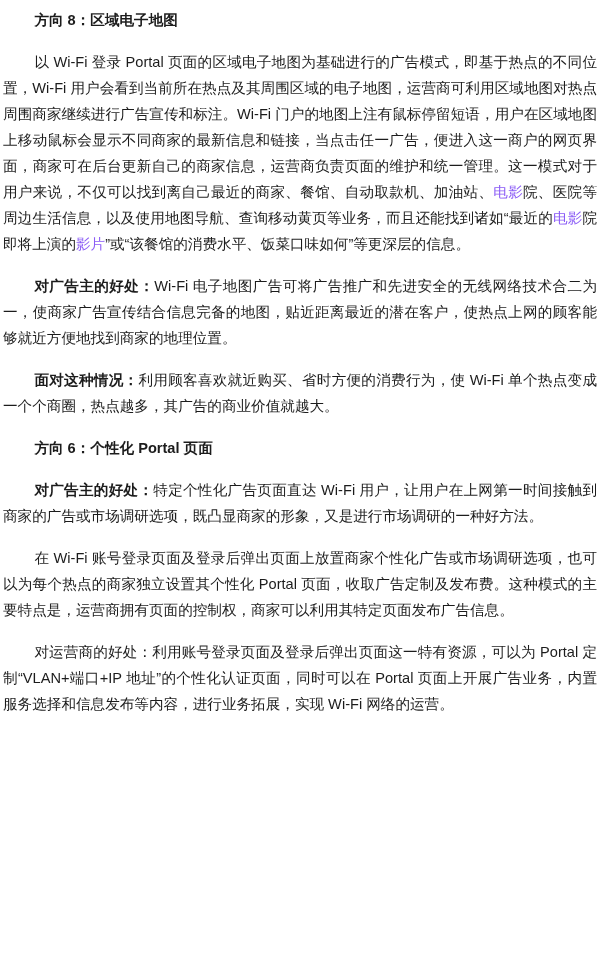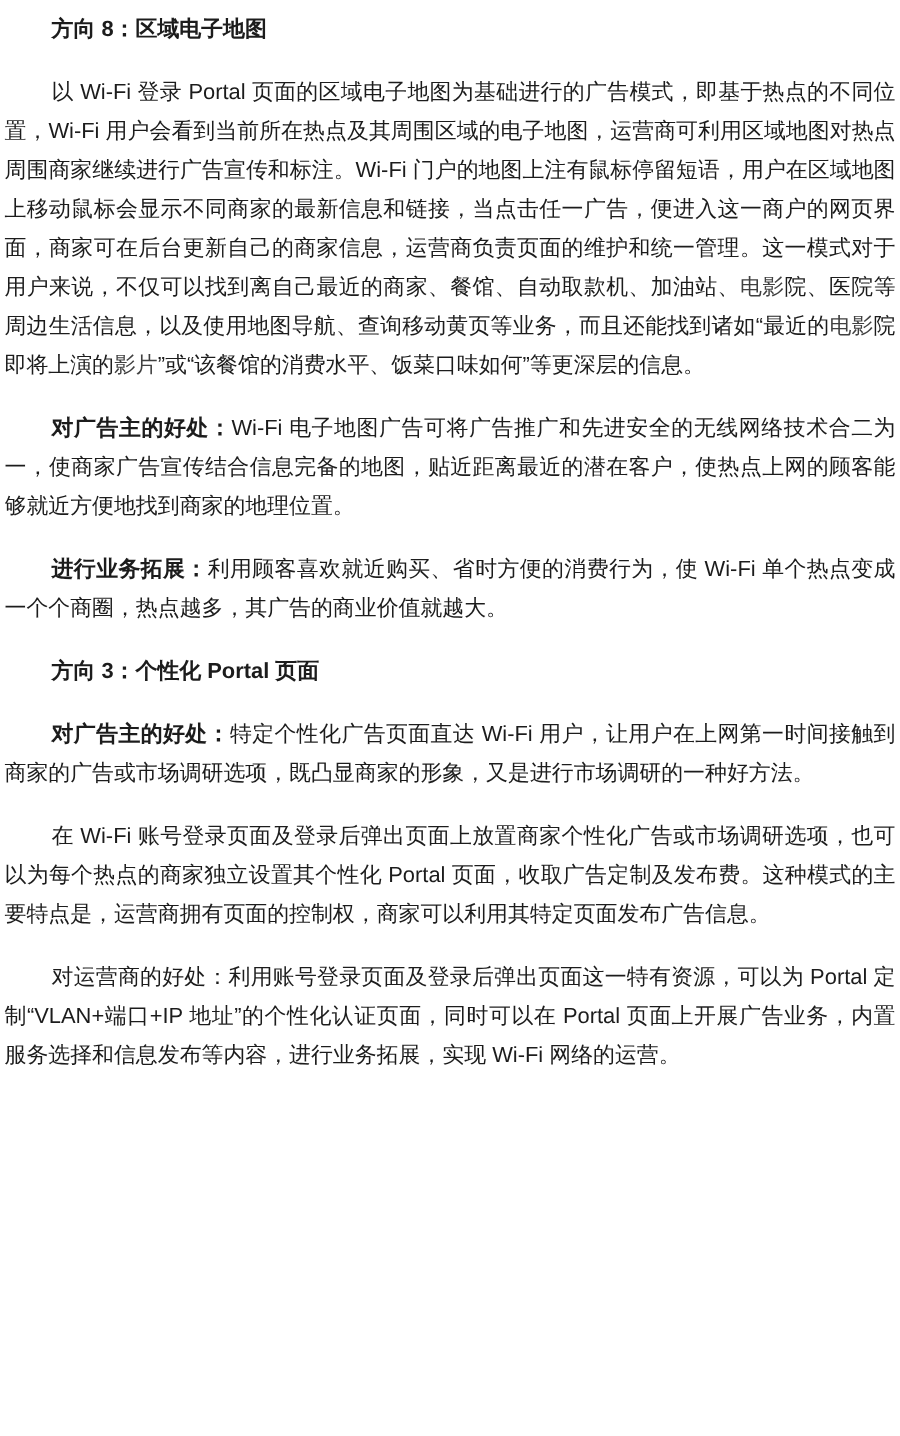--- a/index.html
+++ b/index.html
@@ -31,30 +31,30 @@
     margin-top: 6px;
     text-indent: 2.15em;
   }
   .indent {
     text-indent: 2.15em;
   }
   .bold {
     font-weight: bold;
   }
   a.doc-link {
-    color: #404040;
+    color: #8b5cf6;
     text-decoration: none;
     cursor: pointer;
   }
 </style>
 </head>
 <body>
 
 <main class="doc">
     <h3 class="heading"><span class="bold">方向 8：区域电子地图</span></h3>
     <p class="paragraph indent"><span>以 Wi-Fi 登录 Portal 页面的区域电子地图为基础进行的广告模式，即基于热点的不同位置，Wi-Fi 用户会看到当前所在热点及其周围区域的电子地图，运营商可利用区域地图对热点周围商家继续进行广告宣传和标注。Wi-Fi 门户的地图上注有鼠标停留短语，用户在区域地图上移动鼠标会显示不同商家的最新信息和链接，当点击任一广告，便进入这一商户的网页界面，商家可在后台更新自己的商家信息，运营商负责页面的维护和统一管理。这一模式对于用户来说，不仅可以找到离自己最近的商家、餐馆、自动取款机、加油站、</span><a class="doc-link" href="#">电影</a><span>院、医院等周边生活信息，以及使用地图导航、查询移动黄页等业务，而且还能找到诸如“最近的</span><a class="doc-link" href="#">电影</a><span>院即将上演的</span><a class="doc-link" href="#">影片</a><span>”或“该餐馆的消费水平、饭菜口味如何”等更深层的信息。</span></p>
     <p class="paragraph indent"><span class="bold">对广告主的好处：</span><span>Wi-Fi 电子地图广告可将广告推广和先进安全的无线网络技术合二为一，使商家广告宣传结合信息完备的地图，贴近距离最近的潜在客户，使热点上网的顾客能够就近方便地找到商家的地理位置。</span></p>
-    <p class="paragraph indent"><span class="bold">进行业务拓展：</span><span>利用顾客喜欢就近购买、省时方便的消费行为，使 Wi-Fi 单个热点变成一个个商圈，热点越多，其广告的商业价值就越大。</span></p>
-    <h3 class="heading"><span class="bold">方向 3：个性化 Portal 页面</span></h3>
+    <p class="paragraph indent"><span class="bold">面对这种情况：</span><span>利用顾客喜欢就近购买、省时方便的消费行为，使 Wi-Fi 单个热点变成一个个商圈，热点越多，其广告的商业价值就越大。</span></p>
+    <h3 class="heading"><span class="bold">方向 6：个性化 Portal 页面</span></h3>
     <p class="paragraph indent"><span class="bold">对广告主的好处：</span><span>特定个性化广告页面直达 Wi-Fi 用户，让用户在上网第一时间接触到商家的广告或市场调研选项，既凸显商家的形象，又是进行市场调研的一种好方法。</span></p>
     <p class="paragraph indent"><span>在 Wi-Fi 账号登录页面及登录后弹出页面上放置商家个性化广告或市场调研选项，也可以为每个热点的商家独立设置其个性化 Portal 页面，收取广告定制及发布费。这种模式的主要特点是，运营商拥有页面的控制权，商家可以利用其特定页面发布广告信息。</span></p>
     <p class="paragraph indent"><span>对运营商的好处：利用账号登录页面及登录后弹出页面这一特有资源，可以为 Portal 定制“VLAN+端口+IP 地址”的个性化认证页面，同时可以在 Portal 页面上开展广告业务，内置服务选择和信息发布等内容，进行业务拓展，实现 Wi-Fi 网络的运营。</span></p>
   </main>
 
 </body></html>

